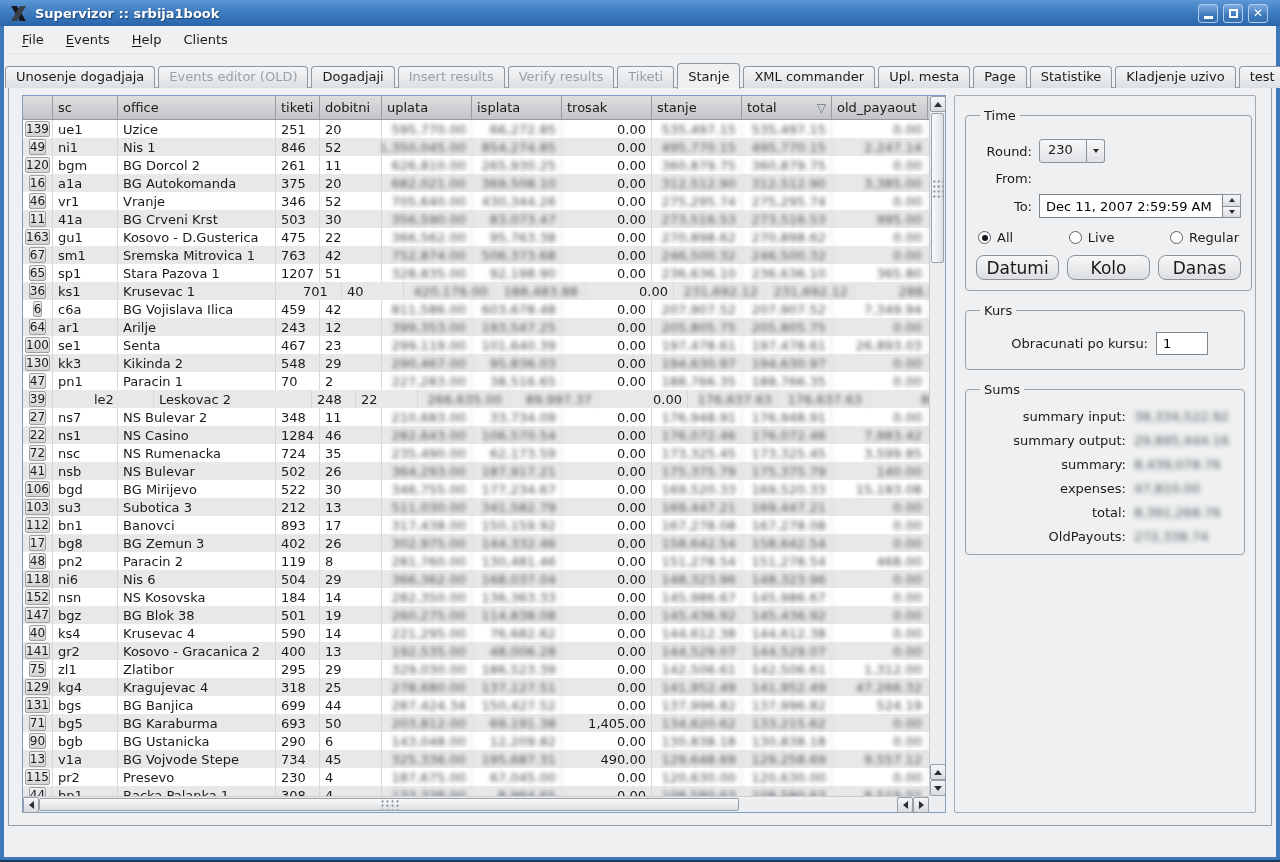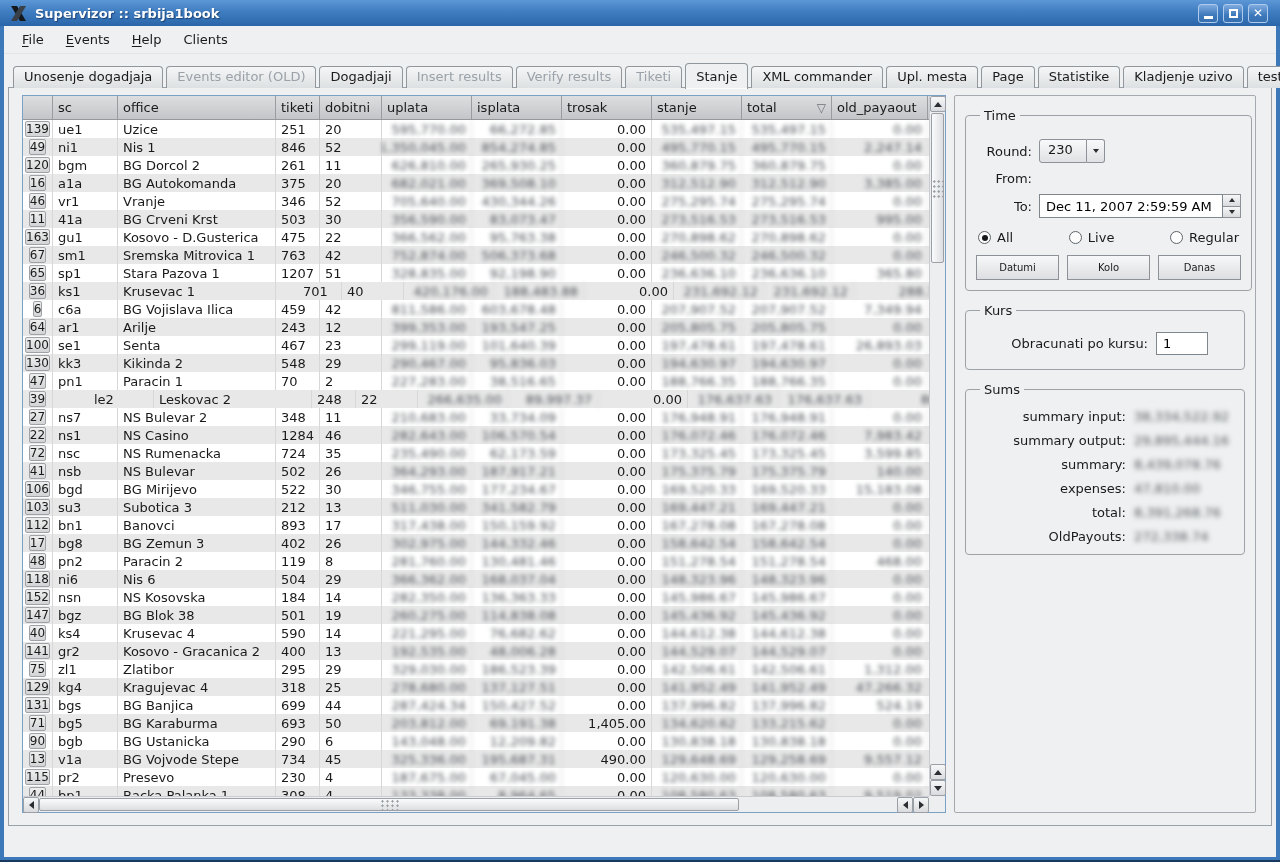--- a/index.html
+++ b/index.html
@@ -23,21 +23,21 @@
   .glyph-close { color:#fff; font-weight:bold; font-size:12px; line-height:1; }
   .glyph-close::before { content:"✕"; }
 
   
   .app-body { position:absolute; left:4px; top:26px; width:1272px; height:831px; background:#eef0f1; }
 
   .menubar { height:28px; display:flex; align-items:center; padding-left:8px; gap:2px; border-bottom:1px solid #e2e4e6; }
   .menu-item { padding:4px 10px; cursor:default; }
   .menu-item u { text-underline-offset:2px; }
 
-  .tabbar { position:absolute; left:0; top:36px; width:100%; height:26px; display:flex; align-items:flex-end; padding-left:9px; z-index:2; }
+  .tabbar { position:absolute; left:0; top:36px; width:100%; height:26px; display:flex; align-items:flex-end; padding-left:1px; z-index:2; }
   .tab { height:22px; padding:2px 10px 0; margin-right:3px; border:1px solid #8f969c; border-bottom:none;
     border-radius:4px 4px 0 0; background:linear-gradient(#f5f6f7, #dde0e2); white-space:nowrap; font-size:13px; }
   .tab.active { height:26px; padding-top:5px; background:#eef0f1; position:relative; z-index:3; margin-bottom:-1px;
     border-color:#8f969c; box-shadow:0 -1px 0 #fdfdfd inset; }
   .tab.disabled { color:#9aa1a8; }
 
   .content-frame { position:absolute; left:4px; top:61px; width:1264px; height:739px;
     border:1px solid #98a0a8; background:#eef0f1; z-index:1; }
 
   
@@ -107,21 +107,21 @@
   .spin-btn .arr.down { border-top-width:4px; border-left-width:3.5px; border-right-width:3.5px; }
 
   .radio-row { display:flex; align-items:center; justify-content:space-between; margin:12px 2px 10px; }
   .radio { display:flex; align-items:center; gap:6px; }
   .radio-circle { width:13px; height:13px; border-radius:50%; border:1px solid #5d636a; background:#fdfdfd;
     display:flex; align-items:center; justify-content:center; flex:0 0 auto; }
   .radio-circle.checked::after { content:""; width:6px; height:6px; border-radius:50%; background:#17191c; }
 
   .btn-row { display:flex; gap:8px; margin-top:4px; }
   .push-btn { flex:1; height:25px; background:linear-gradient(#f7f8f9,#dcdee1); border:1px solid #8c9298;
-    border-radius:0; display:flex; align-items:center; justify-content:center; font-size:10px;text-align:center; }
+    border-radius:8px; display:flex; align-items:center; justify-content:center; font-size:17px;text-align:center; }
 
   .kurs-row { display:flex; align-items:center; justify-content:flex-end; margin:6px 26px 4px 0; }
   .kurs-input { width:52px; height:23px; border:1px solid #7e868e; background:#fff; padding:2px 6px;
     font:13px "DejaVu Sans",sans-serif; margin-left:8px; }
 
   .sums-grid { display:grid; grid-template-columns:150px 1fr; row-gap:9px; column-gap:8px; margin-top:4px; }
   .sum-label { text-align:right; }
   .sum-value { filter:blur(2.6px); color:#55595e; }
 
   .wide-btn { display:flex; align-items:center; justify-content:center; height:26px; margin:13px 10px 0;

